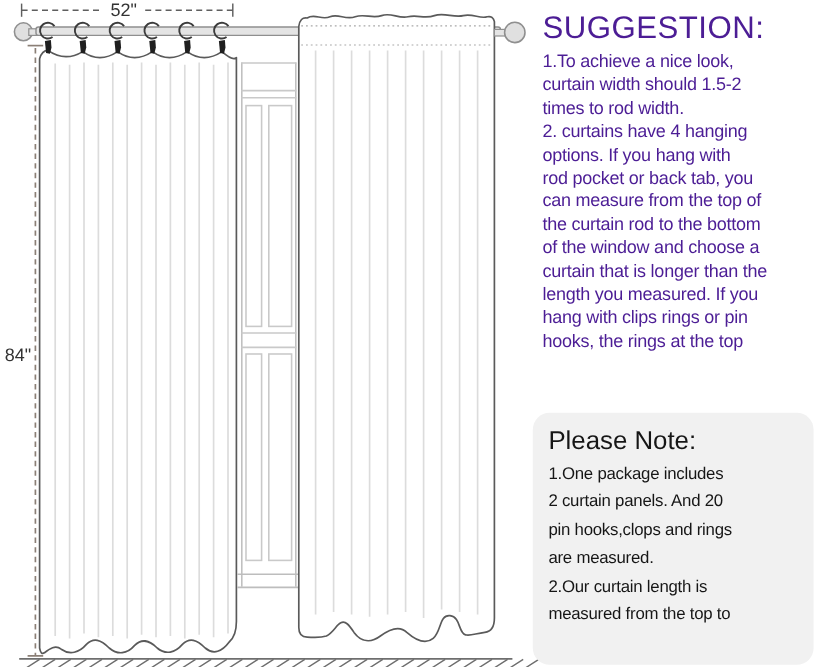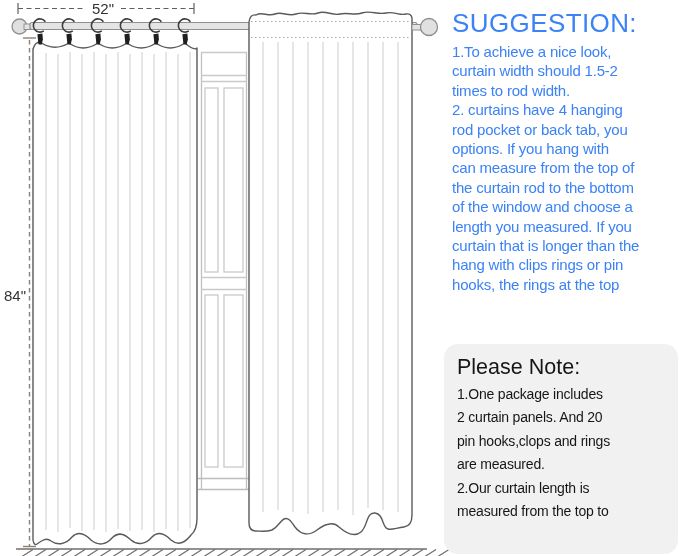--- a/index.html
+++ b/index.html
@@ -1,19 +1,19 @@
 <!DOCTYPE html>
 <html><head>
 <meta charset="utf-8">
 <style>
   html,body{margin:0;padding:0;background:#ffffff;}
   body{width:679px;height:556px;overflow:hidden;font-family:"Liberation Sans",sans-serif;}
   .stage{position:relative;width:679px;height:556px;background:#fff;}
   .diagram-svg{position:absolute;left:0;top:0;}
-  .text-col{position:absolute;left:452px;top:8px;width:227px;color:#3b82f6;}
+  .text-col{position:absolute;left:452px;top:8px;width:227px;color:#4c1d95;}
   .sg-title{font-size:26px;line-height:31px;letter-spacing:0.4px;font-weight:400;margin:0 0 3px 0;white-space:nowrap;}
   .sg-line{font-size:15px;line-height:19.4px;letter-spacing:-0.2px;white-space:nowrap;}
   .note-box{position:absolute;left:444px;top:344px;width:234px;height:210px;background:#f1f1f1;border-radius:14px;box-sizing:border-box;padding:10px 8px 0 13px;color:#161616;}
   .note-title{font-size:21.5px;line-height:27px;font-weight:400;margin:0 0 2px 0;white-space:nowrap;}
   .note-line{font-size:14px;line-height:23.4px;letter-spacing:-0.2px;white-space:nowrap;}
   .dim-label{font-family:"Liberation Sans",sans-serif;font-size:15px;fill:#333;}
 </style>
 </head>
 <body>
 
@@ -144,27 +144,27 @@
         M438,556.5 L449,549.5"></path>
     </g>
   </svg>
 
   <div class="text-col">
     <h1 class="sg-title">SUGGESTION:</h1>
     <div class="sg-line">1.To achieve a nice look,</div>
     <div class="sg-line">curtain width should 1.5-2</div>
     <div class="sg-line">times to rod width.</div>
     <div class="sg-line">2. curtains have 4 hanging</div>
+    <div class="sg-line">options. If you hang with</div>
     <div class="sg-line">rod pocket or back tab, you</div>
-    <div class="sg-line">options. If you hang with</div>
     <div class="sg-line">can measure from the top of</div>
     <div class="sg-line">the curtain rod to the bottom</div>
     <div class="sg-line">of the window and choose a</div>
+    <div class="sg-line">curtain that is longer than the</div>
     <div class="sg-line">length you measured. If you</div>
-    <div class="sg-line">curtain that is longer than the</div>
     <div class="sg-line">hang with clips rings or pin</div>
     <div class="sg-line">hooks, the rings at the top</div>
   </div>
 
   <div class="note-box">
     <h2 class="note-title">Please Note:</h2>
     <div class="note-line">1.One package includes</div>
     <div class="note-line">2 curtain panels. And 20</div>
     <div class="note-line">pin hooks,clops and rings</div>
     <div class="note-line">are measured.</div>

